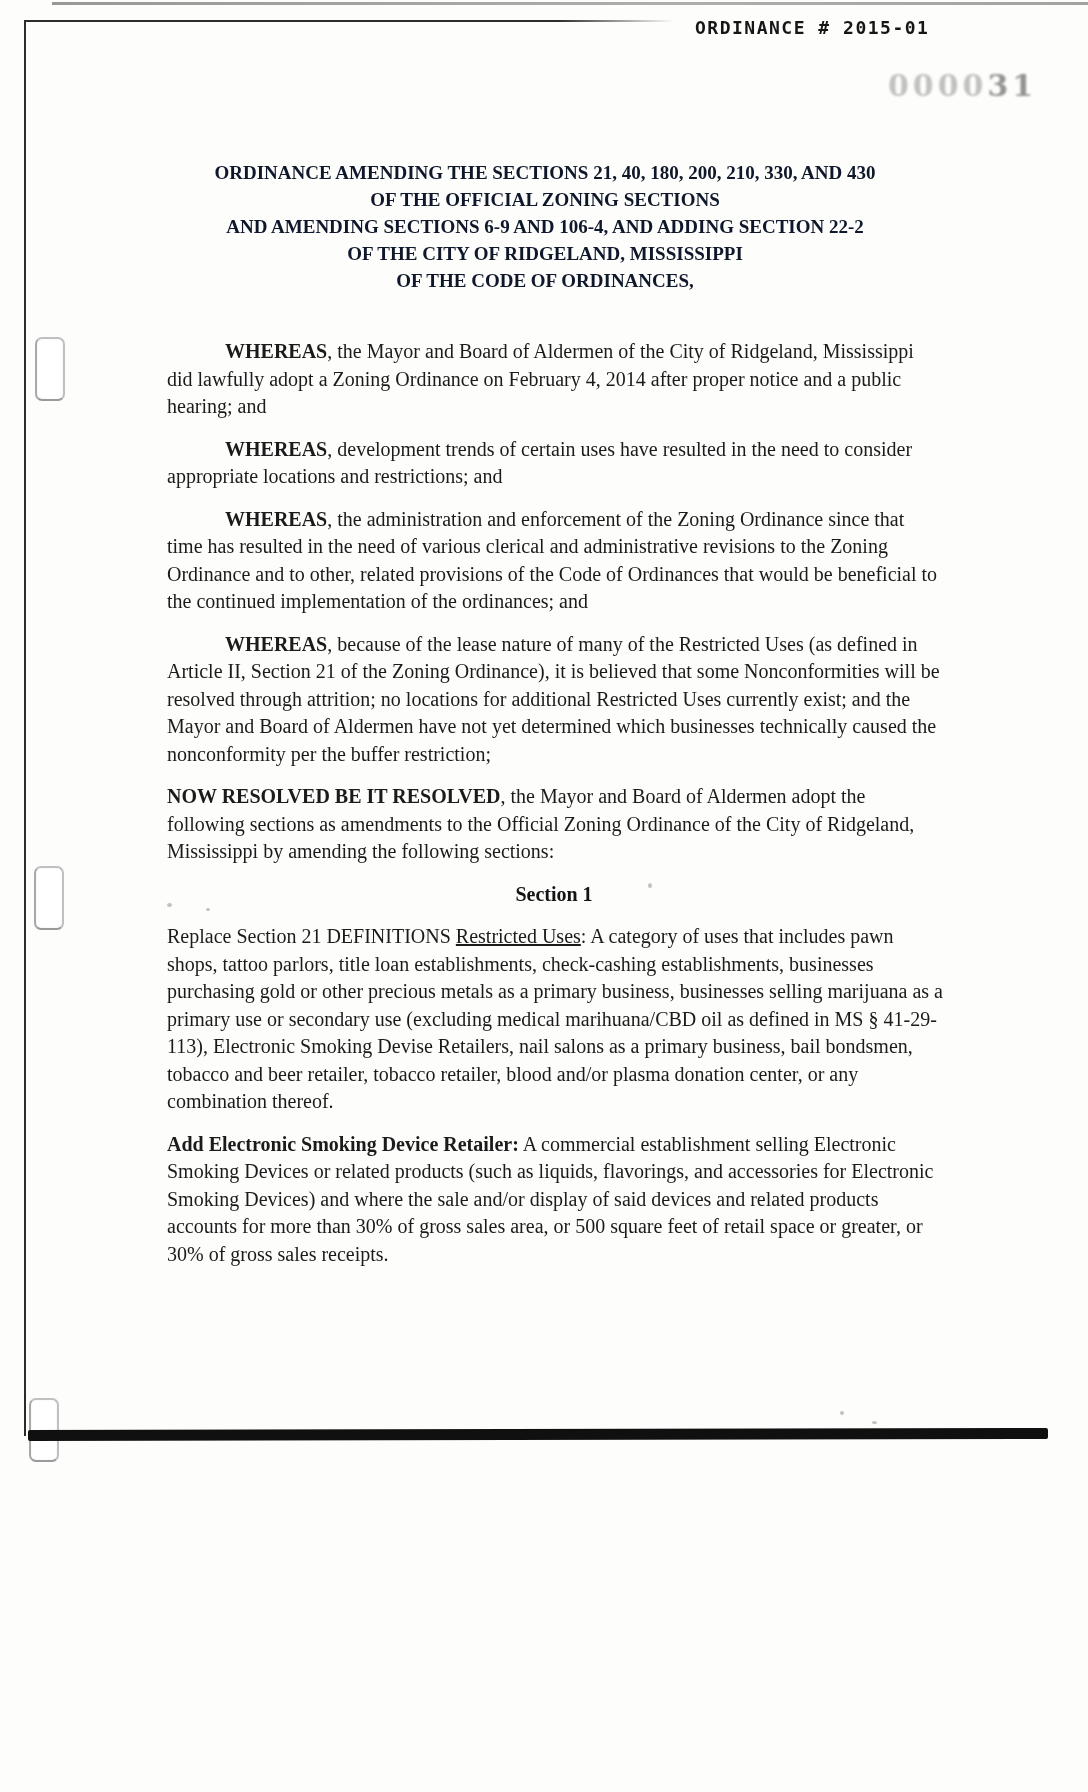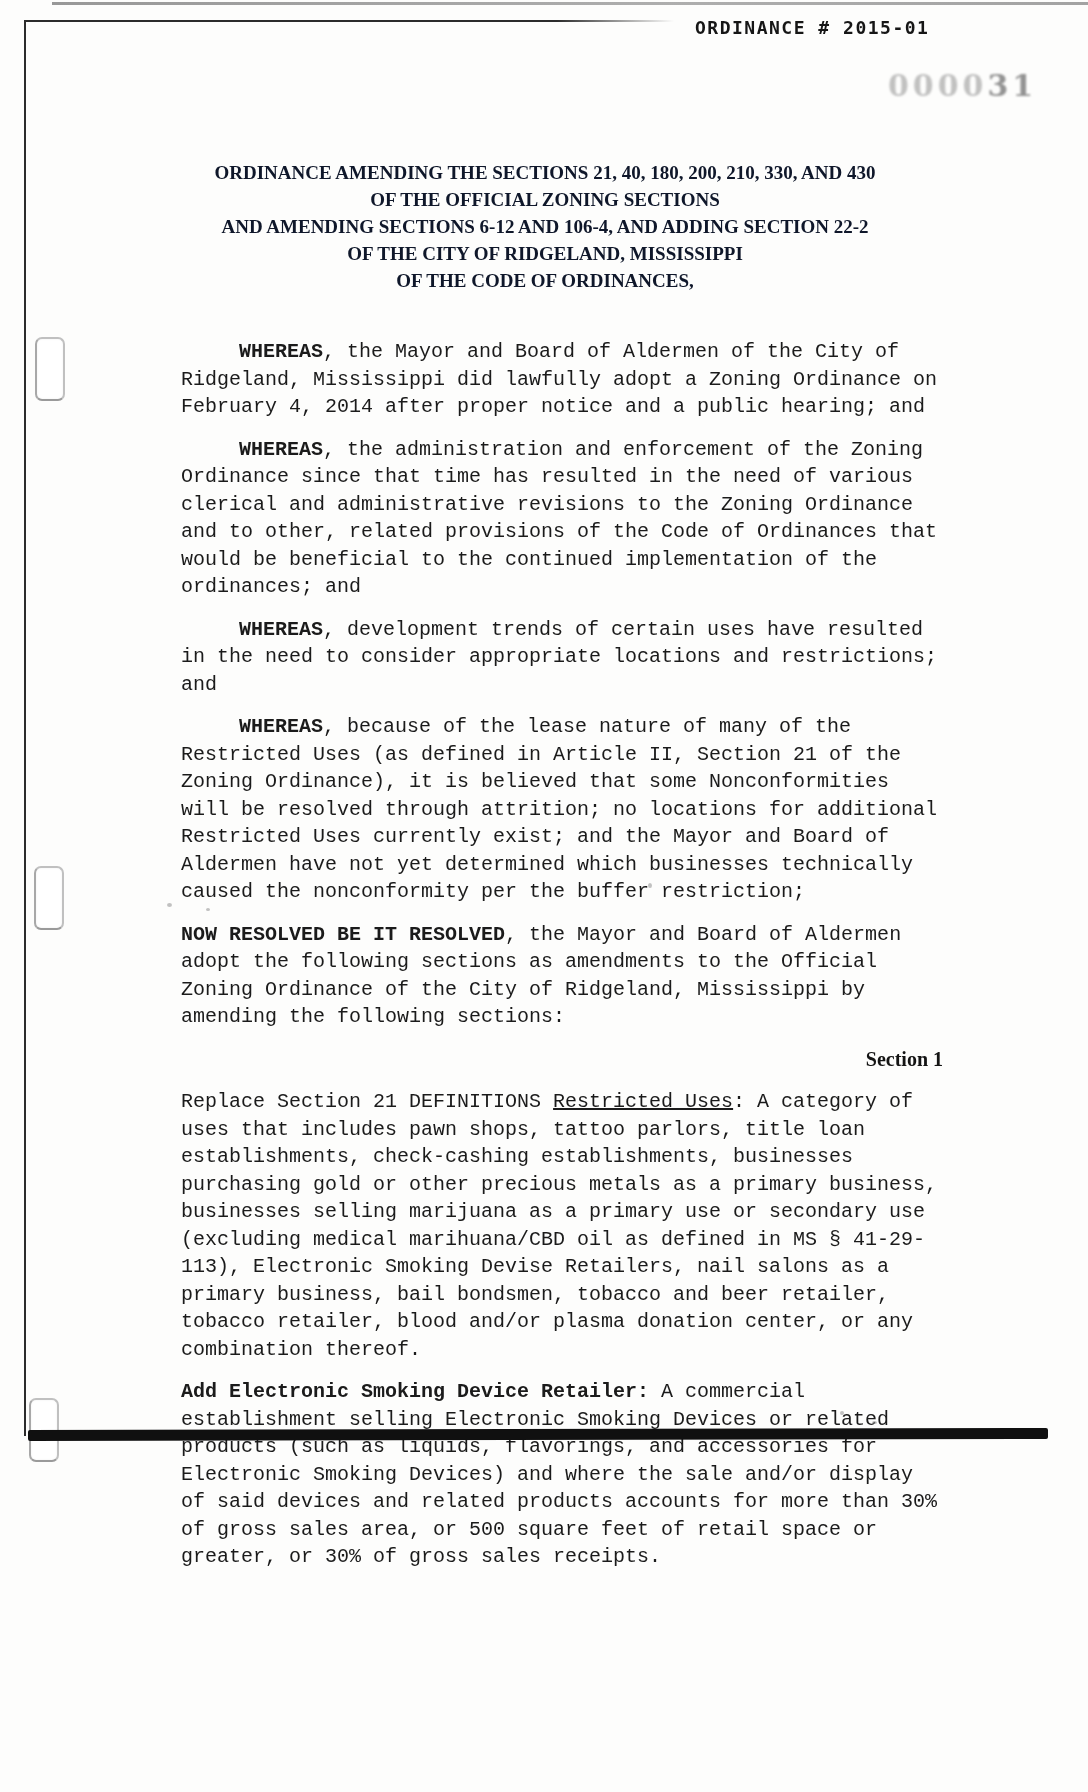--- a/index.html
+++ b/index.html
@@ -45,27 +45,27 @@
     position: absolute; left: 150px; top: 159px; width: 790px;
     text-align: center;
     font-weight: bold; font-size: 19px; line-height: 27px;
     color: #0f172a;
   }
   .doc-body {
     position: absolute; left: 165px; top: 338px; width: 778px;
     font-size: 20px; line-height: 27.5px;
     text-align: left;
   }
-  .doc-body p { margin: 0 0 15px 16px; font-family: Liberation Mono, monospace; }
+  .doc-body p { margin: 0 0 15px 2px; }
   .doc-body p.indent { text-indent: 58px; }
   .doc-body .b { font-weight: bold; }
   .doc-body .u { text-decoration: underline; }
   .section-heading {
     margin: 0 0 15px 0;
-    text-align: right; font-weight: bold; font-size: 20px; line-height: 27.5px;
+    text-align: center; font-weight: bold; font-size: 20px; line-height: 27.5px;
     color: #141414;
   }
   .binder-mark {
     position: absolute; width: 26px; height: 60px;
     background: #ffffff;
     border: 2px solid #c0c0c0;
     border-left-color: #a8a8a8;
     border-bottom-color: #9a9a9a;
     border-radius: 7px;
     box-shadow: inset 0 0 2px rgba(0,0,0,0.08);
@@ -96,29 +96,29 @@
 <div class="page-border-top"></div>
 <div class="page-border-left"></div>
 
 <div class="ord-number">ORDINANCE # 2015-01</div>
 
 <div class="stamp"><span class="faint">0000</span><span class="dark">31</span></div>
 
 <div class="doc-title">
   <div>ORDINANCE AMENDING THE SECTIONS 21, 40, 180, 200, 210, 330, AND 430</div>
   <div>OF THE OFFICIAL ZONING SECTIONS</div>
-  <div>AND AMENDING SECTIONS 6-12 AND 106-4, AND ADDING SECTION 22-2</div>
+  <div>AND AMENDING SECTIONS 6-9 AND 106-4, AND ADDING SECTION 22-2</div>
   <div>OF THE CITY OF RIDGELAND, MISSISSIPPI</div>
   <div>OF THE CODE OF ORDINANCES,</div>
 </div>
 
 <div class="doc-body" id="doc-body">
     <p class="para indent"><span class="b">WHEREAS</span><span>, the Mayor and Board of Aldermen of the City of Ridgeland, Mississippi did lawfully adopt a Zoning Ordinance on February 4, 2014 after proper notice and a public hearing; and</span></p>
+    <p class="para indent"><span class="b">WHEREAS</span><span>, development trends of certain uses have resulted in the need to consider appropriate locations and restrictions; and</span></p>
     <p class="para indent"><span class="b">WHEREAS</span><span>, the administration and enforcement of the Zoning Ordinance since that time has resulted in the need of various clerical and administrative revisions to the Zoning Ordinance and to other, related provisions of the Code of Ordinances that would be beneficial to the continued implementation of the ordinances; and</span></p>
-    <p class="para indent"><span class="b">WHEREAS</span><span>, development trends of certain uses have resulted in the need to consider appropriate locations and restrictions; and</span></p>
     <p class="para indent"><span class="b">WHEREAS</span><span>, because of the lease nature of many of the Restricted Uses (as defined in Article II, Section 21 of the Zoning Ordinance), it is believed that some Nonconformities will be resolved through attrition; no locations for additional Restricted Uses currently exist; and the Mayor and Board of Aldermen have not yet determined which businesses technically caused the nonconformity per the buffer restriction;</span></p>
     <p class="para"><span class="b">NOW RESOLVED BE IT RESOLVED</span><span>, the Mayor and Board of Aldermen adopt the following sections as amendments to the Official Zoning Ordinance of the City of Ridgeland, Mississippi by amending the following sections:</span></p>
     <div class="section-heading">Section 1</div>
     <p class="para"><span>Replace Section 21 DEFINITIONS </span><span class="u">Restricted Uses</span><span>: A category of uses that includes pawn shops, tattoo parlors, title loan establishments, check-cashing establishments, businesses purchasing gold or other precious metals as a primary business, businesses selling marijuana as a primary use or secondary use (excluding medical marihuana/CBD oil as defined in MS § 41-29-113), Electronic Smoking Devise Retailers, nail salons as a primary business, bail bondsmen, tobacco and beer retailer, tobacco retailer, blood and/or plasma donation center, or any combination thereof.</span></p>
     <p class="para"><span class="b">Add Electronic Smoking Device Retailer:</span><span> A commercial establishment selling Electronic Smoking Devices or related products (such as liquids, flavorings, and accessories for Electronic Smoking Devices) and where the sale and/or display of said devices and related products accounts for more than 30% of gross sales area, or 500 square feet of retail space or greater, or 30% of gross sales receipts.</span></p>
   </div>
 
 <div class="binder-mark binder-1"></div>
 <div class="binder-mark binder-2"></div>
 <div class="binder-mark binder-3"></div>

